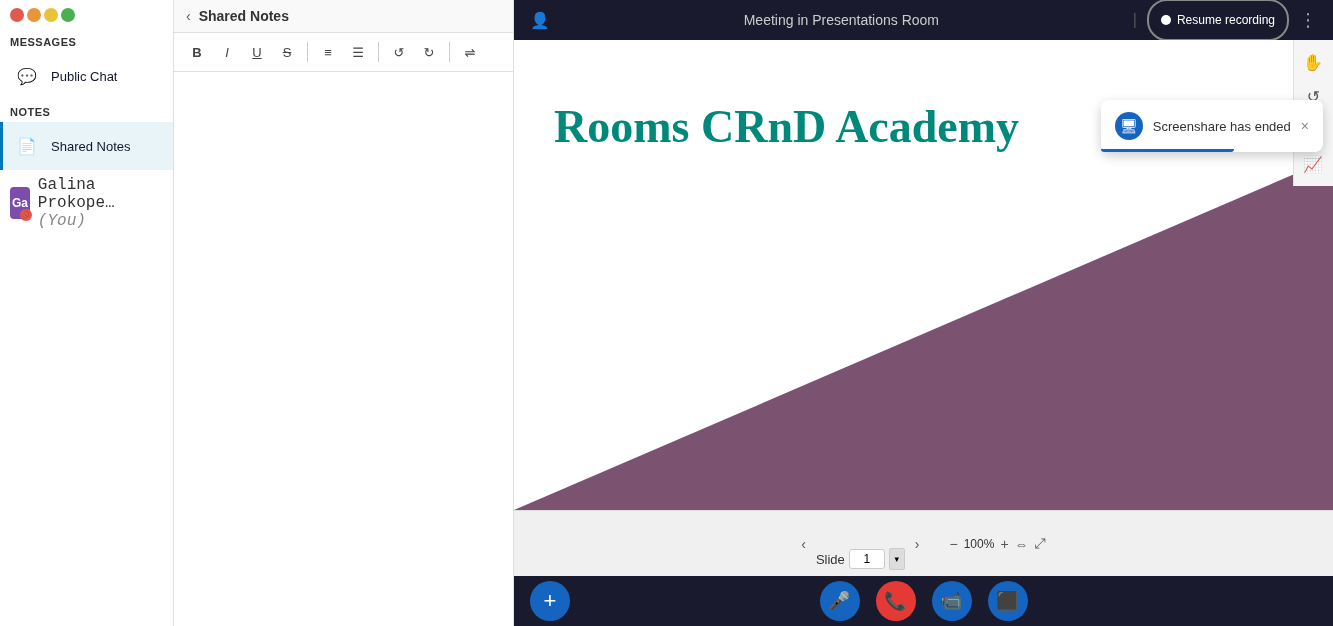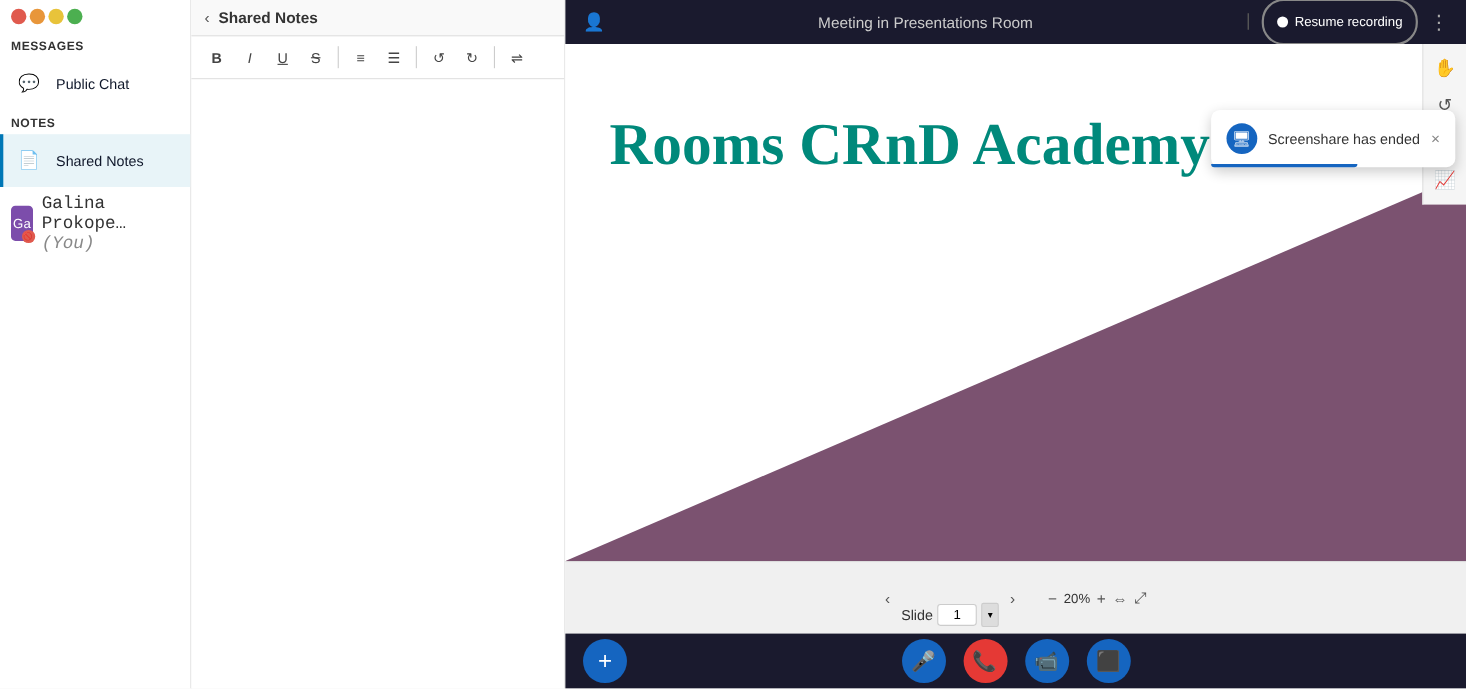--- a/index.html
+++ b/index.html
@@ -26,21 +26,21 @@
     .sidebar-item.active { background: #e8f4f8; border-left-color: #0077b6; }
 
     .sidebar-icon { width: 28px; height: 28px; display: flex; align-items: center; justify-content: center; font-size: 16px; color: #555; }
     .sidebar-item-label { font-size: 13px; color: #0f172a; }
 
     .users-section { display: flex; align-items: center; justify-content: space-between; padding: 6px 10px; margin-top: 4px; }
     .users-label { font-size: 11px; font-weight: bold; color: #333; text-transform: uppercase; }
     .gear-btn { cursor: pointer; font-size: 14px; color: #555; }
 
     .user-item { display: flex; align-items: center; gap: 8px; padding: 6px 10px; cursor: pointer; }
-    .user-avatar { width: 32px; height: 32px; border-radius: 4px; background: #7c4dab; display: flex; align-items: center; justify-content: center; color: #fff; font-size: 12px; font-weight: normal; position: relative; }
+    .user-avatar { width: 32px; height: 32px; border-radius: 4px; background: #7c4dab; display: flex; align-items: center; justify-content: center; color: #fff; font-size: 12px; font-weight: bold; position: relative; }
     .user-mute-badge { position: absolute; bottom: -2px; right: -2px; width: 12px; height: 12px; background: #e05a4e; border-radius: 50%; display: flex; align-items: center; justify-content: center; font-size: 7px; color: #fff; }
     .user-name { font-size: 16px; color: #333; font-family: Liberation Mono, monospace; }
     .user-you { color: #888; font-style: italic; }
 
     
     .notes-header { display: flex; align-items: center; gap: 8px; padding: 8px 12px; border-bottom: 1px solid #e0e0e0; background: #f9f9f9; }
     .back-btn { cursor: pointer; font-size: 14px; color: #555; }
     .notes-title { font-size: 14px; font-weight: bold; color: #333; }
 
     .toolbar { display: flex; align-items: center; gap: 4px; padding: 6px 10px; border-bottom: 1px solid #e0e0e0; flex-wrap: wrap; }
@@ -57,21 +57,21 @@
     .main-header { background: #1a1a2e; color: #fff; display: flex; align-items: center; justify-content: space-between; padding: 0 16px; height: 40px; }
     .header-user-icon { color: #aaa; font-size: 16px; }
     .header-title { font-size: 14px; color: #ccc; }
     .header-right { display: flex; align-items: center; gap: 10px; }
     .resume-btn { background: transparent; border: 2px solid #888; border-radius: 20px; color: #fff; font-size: 12px; padding: 12px 12px; cursor: pointer; display: flex; align-items: center; gap: 6px; }
     .resume-dot { width: 10px; height: 10px; background: #fff; border-radius: 50%; }
     .more-btn { color: #aaa; font-size: 18px; cursor: pointer; }
 
     .slide-area { flex: 1; background: #fff; position: relative; overflow: hidden; display: flex; align-items: stretch; }
     .slide-content { flex: 1; background: #fff; position: relative; overflow: hidden; }
-    .slide-title { position: absolute; top: 60px; left: 40px; font-size: 54px; font-weight: bold; color: #00897b; font-family: Georgia, serif; }
+    .slide-title { position: absolute; top: 60px; left: 40px; font-size: 46px; font-weight: bold; color: #00897b; font-family: Georgia, serif; }
     .slide-triangle { position: absolute; bottom: 0; right: 0; width: 100%; height: 100%; }
 
     .toolbar-right { position: absolute; right: 0; top: 0; width: 40px; background: #f5f5f5; border-left: 1px solid #e0e0e0; display: flex; flex-direction: column; align-items: center; padding: 6px 0; gap: 2px; }
     .right-tool-btn { width: 32px; height: 32px; display: flex; align-items: center; justify-content: center; cursor: pointer; border-radius: 4px; font-size: 16px; color: #555; }
 
     .slide-nav { background: #f0f0f0; border-top: 1px solid #ddd; display: flex; align-items: center; justify-content: center; gap: 10px; padding: 6px; }
     .nav-btn { cursor: pointer; font-size: 14px; color: #555; background: none; border: none; }
     .slide-input-wrap { display: flex; align-items: center; gap: 4px; margin-top: 31px; }
     .slide-label { font-size: 13px; color: #333; }
     .slide-num-input { width: 36px; text-align: center; border: 1px solid #ccc; border-radius: 3px; font-size: 12px; padding: 2px; }
@@ -201,21 +201,21 @@
     <div class="slide-nav">
       <button class="nav-btn">‹</button>
       <div class="slide-input-wrap">
         <span class="slide-label">Slide</span>
         <input class="slide-num-input" type="text" value="1" style="">
         <div class="slide-dropdown">▾</div>
       </div>
       <button class="nav-btn">›</button>
       <div class="zoom-controls">
         <button class="zoom-btn">−</button>
-        <span class="zoom-label">20%</span>
+        <span class="zoom-label">100%</span>
         <button class="zoom-btn">+</button>
         <span class="fit-btn">⇔</span>
         <span class="fullscreen-btn">⤢</span>
       </div>
     </div>
 
     <div class="bottom-bar">
       <button class="bottom-action-btn add">+</button>
       <button class="bottom-action-btn mic">🎤</button>
       <button class="bottom-action-btn phone">📞</button>

